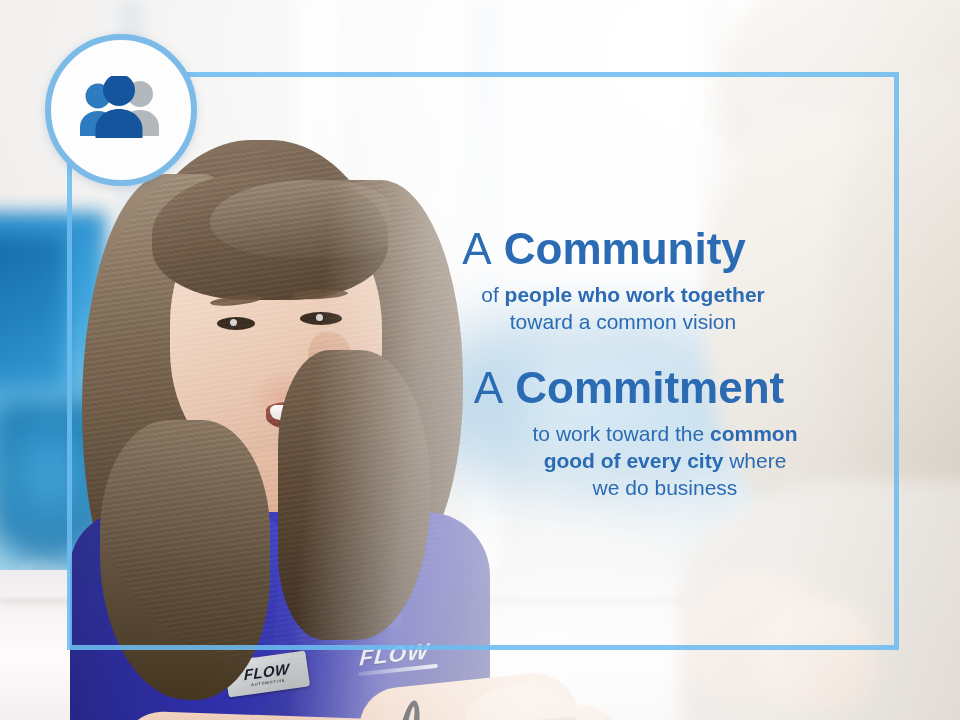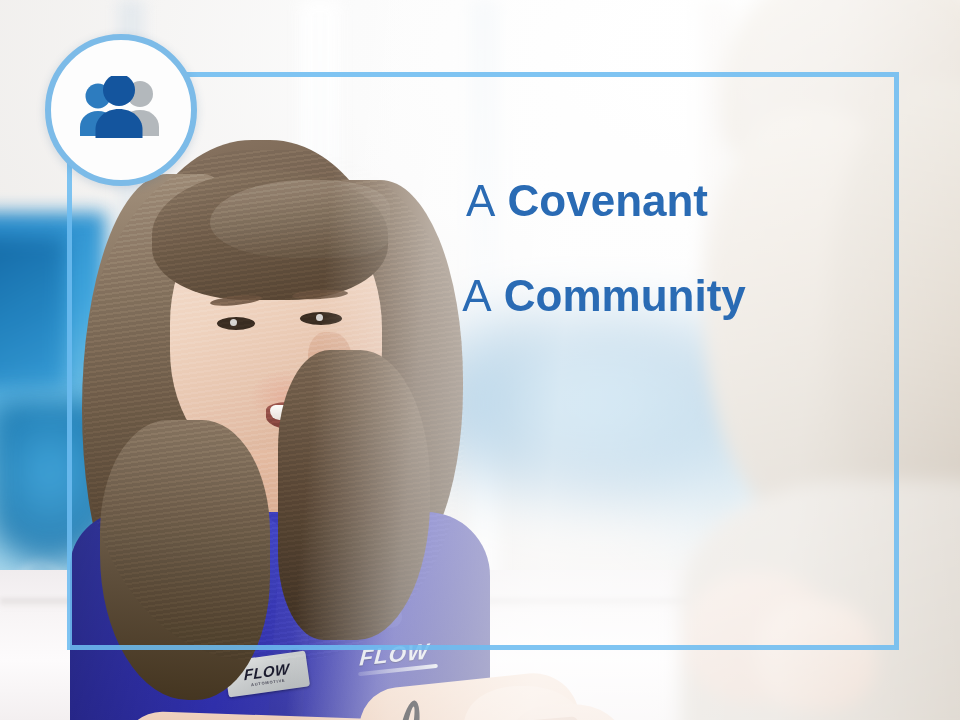--- a/index.html
+++ b/index.html
@@ -423,30 +423,34 @@
 
       <circle cx="46" cy="14" r="16" fill="#14559e"></circle>
       <path d="M46 33c-13.5 0-23.5 9-23.5 20.5V62h47v-8.5C69.5 42 59.5 33 46 33z" fill="#14559e"></path>
     </svg>
   </div>
 
 
   <div class="principles">
 
     <div class="block block-1">
-      <div class="p-head">
-        <span class="lead">A</span>
-        <span class="key">Covenant</span>
-      </div>
     </div>
 
     <div class="block block-2">
       <div class="p-head">
         <span class="lead">A</span>
         <span class="key">Community</span>
       </div>
+      <div class="p-sub"><span>of </span><b>people who work together</b><br><span>toward a common vision</span></div>
     </div>
 
+    <div class="block block-3">
+      <div class="p-head">
+        <span class="lead">A</span>
+        <span class="key">Commitment</span>
+      </div>
+      <div class="p-sub"><span>to work toward the </span><b>common</b><br><b>good of every city</b><span> where</span><br><span>we do business</span></div>
+    </div>
 
   </div>
 
 <div class="frame-mask"></div>
   </div>
 
 </body></html>

